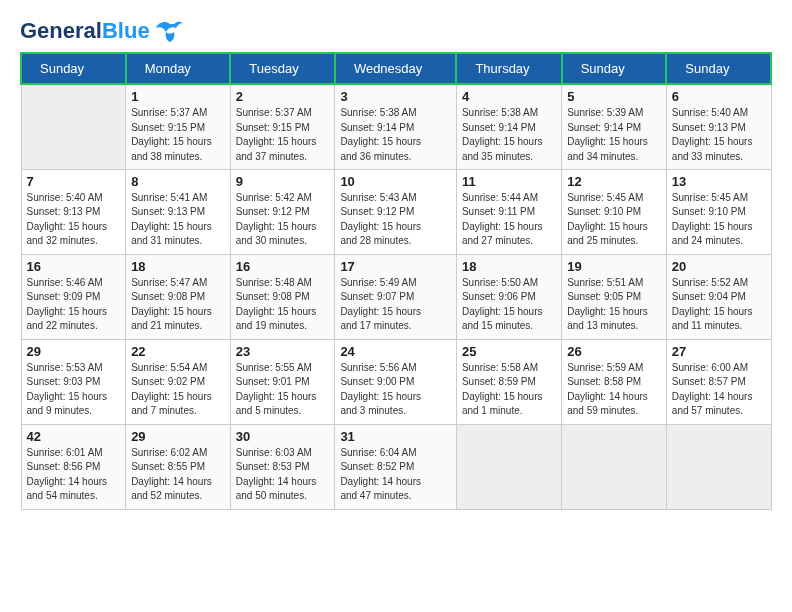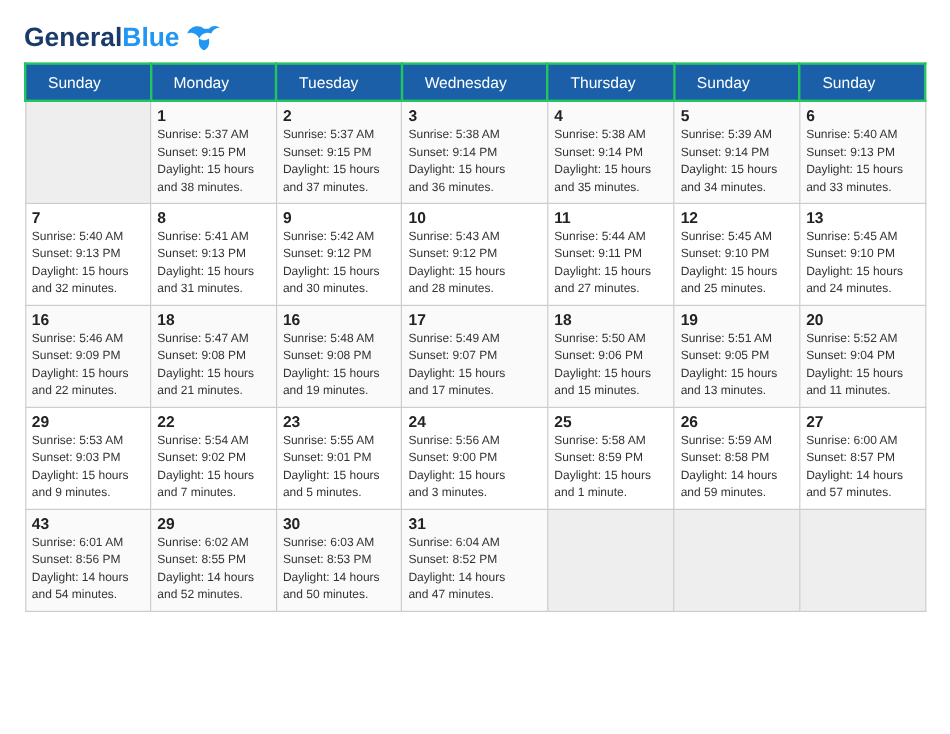--- a/index.html
+++ b/index.html
@@ -233,21 +233,21 @@
           <span class="day-num">26</span>
           <div class="cell-text">Sunrise: 5:59 AM<br>Sunset: 8:58 PM<br>Daylight: 14 hours<br>and 59 minutes.</div>
         </td>
         <td>
           <span class="day-num">27</span>
           <div class="cell-text">Sunrise: 6:00 AM<br>Sunset: 8:57 PM<br>Daylight: 14 hours<br>and 57 minutes.</div>
         </td>
       </tr>
       <tr>
         <td>
-          <span class="day-num">43</span>
+          <span class="day-num">42</span>
           <div class="cell-text">Sunrise: 6:01 AM<br>Sunset: 8:56 PM<br>Daylight: 14 hours<br>and 54 minutes.</div>
         </td>
         <td>
           <span class="day-num">29</span>
           <div class="cell-text">Sunrise: 6:02 AM<br>Sunset: 8:55 PM<br>Daylight: 14 hours<br>and 52 minutes.</div>
         </td>
         <td>
           <span class="day-num">30</span>
           <div class="cell-text">Sunrise: 6:03 AM<br>Sunset: 8:53 PM<br>Daylight: 14 hours<br>and 50 minutes.</div>
         </td>

